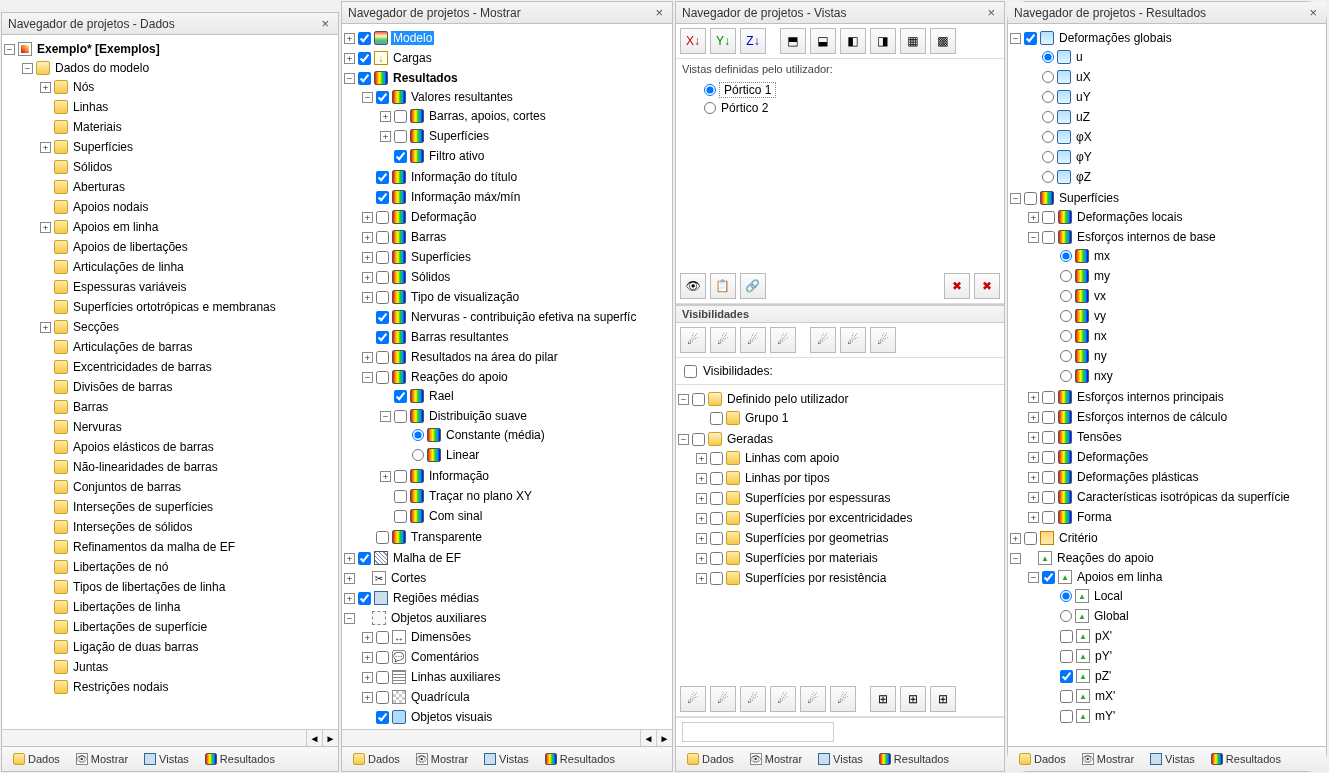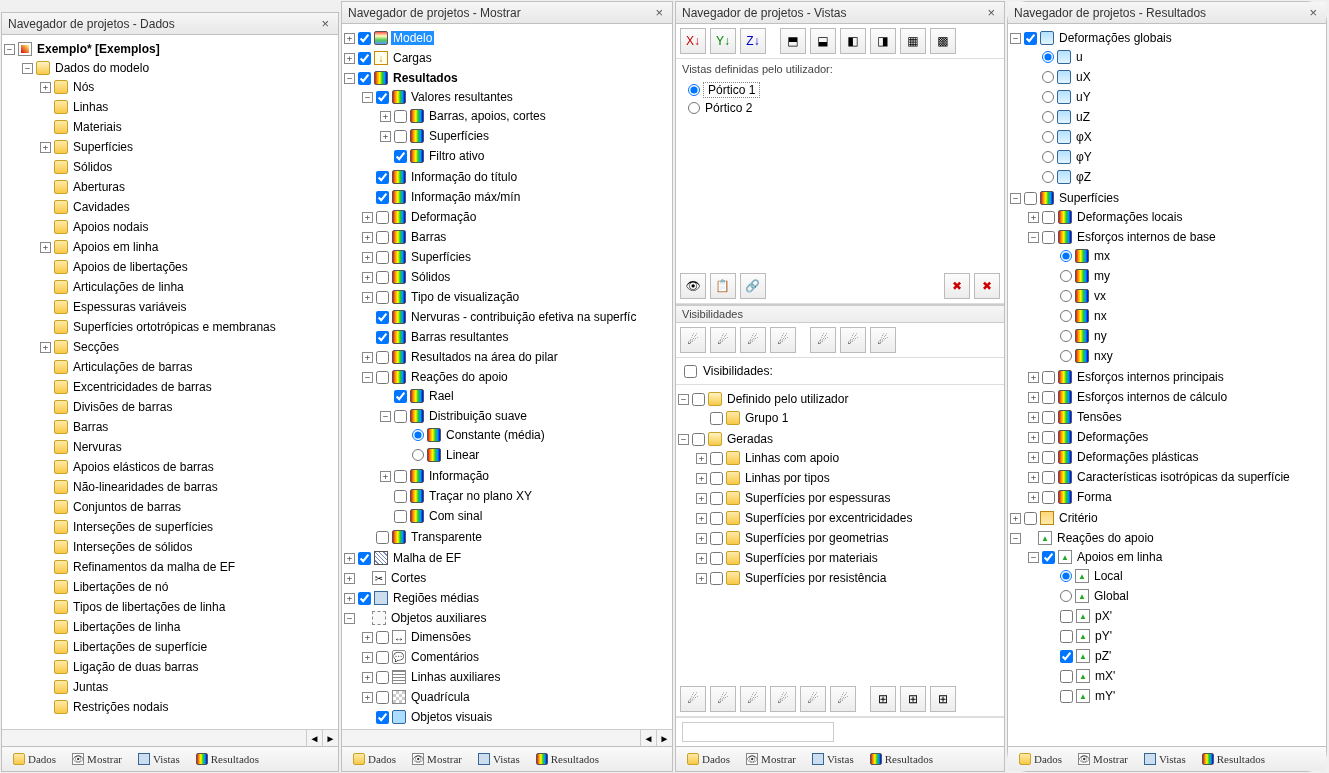--- a/index.html
+++ b/index.html
@@ -45,32 +45,32 @@
 .ico-grid { background: conic-gradient(#ccc 25%,#fff 0 50%,#ccc 0 75%,#fff 0); background-size:50% 50%; border:1px solid #888;}
 .ico-loads { background:#ffe;border:1px solid #c80;position:relative;}
 .ico-loads::after{content:"↓";position:absolute;inset:0;font-size:10px;color:#c80;display:flex;align-items:center;justify-content:center;}
 .ico-surf { background:linear-gradient(#b4e0ff,#e0f4ff);border:1px solid #369;border-radius:2px;}
 .ico-stack { background:linear-gradient(#ffd77a,#ffeaad);border:1px solid #b8860b;position:relative;}
 .ico-react { background:#fff;border:1px solid #888;position:relative;}
 .ico-react::after{content:"▲";position:absolute;inset:0;font-size:8px;color:#2a2;display:flex;align-items:center;justify-content:center;}
 .lbl { padding: 0 2px; }
 .lbl.sel { background: #1e90ff; color: #fff; }
 .tabs { display: flex; border-top: 1px solid #c0c0c0; background: linear-gradient(#fafafa,#ececec); padding: 3px 4px; gap: 2px; }
-.tab { display: flex; align-items: flex-end; gap: 3px; padding: 2px 6px; border: 1px solid transparent; cursor: pointer; font-size: 11px; color: #333; font-family: Liberation Serif, serif; }
+.tab { display: flex; align-items: flex-end; gap: 3px; padding: 2px 6px; border: 1px solid transparent; cursor: pointer; font-size: 11px; color: #333; }
 .tab .tico { width: 12px; height: 12px; }
 .toolbar { display: flex; gap: 4px; padding: 4px; border-bottom: 1px solid #ddd; flex-wrap: wrap; }
 .tbtn { width: 26px; height: 26px; border: 1px solid #bbb; background: linear-gradient(#fcfcfc,#ececec); display: inline-flex; align-items: center; justify-content: center; font-size: 12px; cursor: pointer; }
 .tbtn.danger { color:#c00; }
 .section-label { font-size: 11px; padding: 4px 6px; color: #444; }
 .vistas-block { border-bottom: 1px solid #ccc; }
 .add-row { display:flex; align-items:center; gap:6px; padding:6px; border-top:1px solid #ddd; color:#777;}
 .add-input { flex:1; height:20px; border:1px solid #ccc; padding:0 4px; font-size:11px; background:#fff;}
 .ico-eye{background:#fff;border:1px solid #888;position:relative;}
 .ico-eye::after{content:"👁";position:absolute;inset:0;font-size:9px;display:flex;align-items:center;justify-content:center;}
-.sub-header{background:linear-gradient(#f6f6f6,#ececec);border-top:1px solid #ccc;border-bottom:1px solid #ccc;padding:2px 6px;font-size:11px;color:#444;}
+.sub-header{background:linear-gradient(#f6f6f6,#ececec);border-top:1px solid #ccc;border-bottom:1px solid #ccc;padding:2px 6px;font-size:11px;color:#444;font-weight:bold;}
 .scroll-arrows{display:flex;justify-content:flex-end;gap:0;border-top:1px solid #ccc;background:#f4f4f4;}
 .scroll-arrows span{width:16px;height:16px;display:inline-flex;align-items:center;justify-content:center;border-left:1px solid #ccc;font-size:10px;cursor:pointer;}
 </style>
 </head>
 <body>
 
 <div class="workspace">
 
 <div class="panel panel-dados">
   <div class="panel-header">
@@ -126,27 +126,20 @@
                       <span class="expander empty"></span>
                       <span class="ico ico-folder"></span>
                       <span class="lbl">Sólidos</span>
                     </div>
                   </li>
                   <li>
                     <div class="row">
                       <span class="expander empty"></span>
                       <span class="ico ico-folder"></span>
                       <span class="lbl">Aberturas</span>
-                    </div>
-                  </li>
-                  <li>
-                    <div class="row">
-                      <span class="expander empty"></span>
-                      <span class="ico ico-folder"></span>
-                      <span class="lbl">Cavidades</span>
                     </div>
                   </li>
                   <li>
                     <div class="row">
                       <span class="expander empty"></span>
                       <span class="ico ico-folder"></span>
                       <span class="lbl">Apoios nodais</span>
                     </div>
                   </li>
                   <li>
@@ -690,21 +683,21 @@
       <span class="tbtn" style="color:#00c">Z↓</span>
       <span style="width:6px"></span>
       <span class="tbtn">⬒</span>
       <span class="tbtn">⬓</span>
       <span class="tbtn">◧</span>
       <span class="tbtn">◨</span>
       <span class="tbtn">▦</span>
       <span class="tbtn">▩</span>
     </div>
     <div class="section-label">Vistas definidas pelo utilizador:</div>
-    <div class="panel-body" style="flex:none;height:190px;padding:2px 12px;">
+    <div class="panel-body" style="flex:none;height:190px;padding:2px 28px;">
       <div class="row">
             <input type="radio" class="r" name="port" checked="" style="">
             <span class="lbl" style="border:1px dotted #888;padding:0 4px">Pórtico 1</span>
           </div>
       <div class="row">
             <input type="radio" class="r" name="port" style="">
             <span class="lbl">Pórtico 2</span>
           </div>
     </div>
     <div class="toolbar" style="justify-content:space-between;">
@@ -974,20 +967,28 @@
                       <input type="radio" class="r" name="eb" style="">
                       <span class="ico ico-rainbow"></span>
                       <span class="lbl">vx</span>
                     </div>
                   </li>
               <li>
                     <div class="row">
                       <span class="expander empty"></span>
                       <input type="radio" class="r" name="eb" style="">
                       <span class="ico ico-rainbow"></span>
+                      <span class="lbl">vy</span>
+                    </div>
+                  </li>
+              <li>
+                    <div class="row">
+                      <span class="expander empty"></span>
+                      <input type="radio" class="r" name="eb" style="">
+                      <span class="ico ico-rainbow"></span>
                       <span class="lbl">nx</span>
                     </div>
                   </li>
               <li>
                     <div class="row">
                       <span class="expander empty"></span>
                       <input type="radio" class="r" name="eb" style="">
                       <span class="ico ico-rainbow"></span>
                       <span class="lbl">ny</span>
                     </div>

